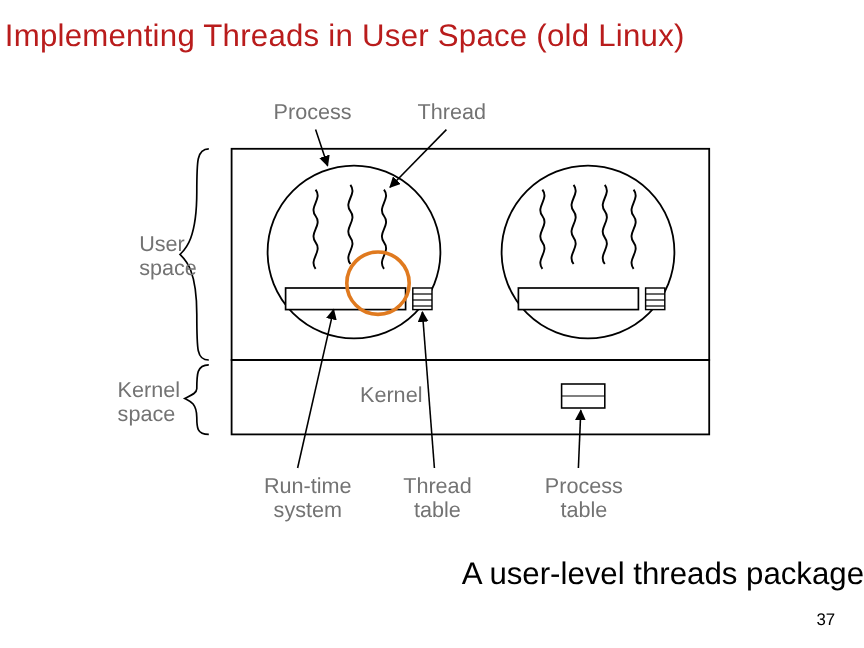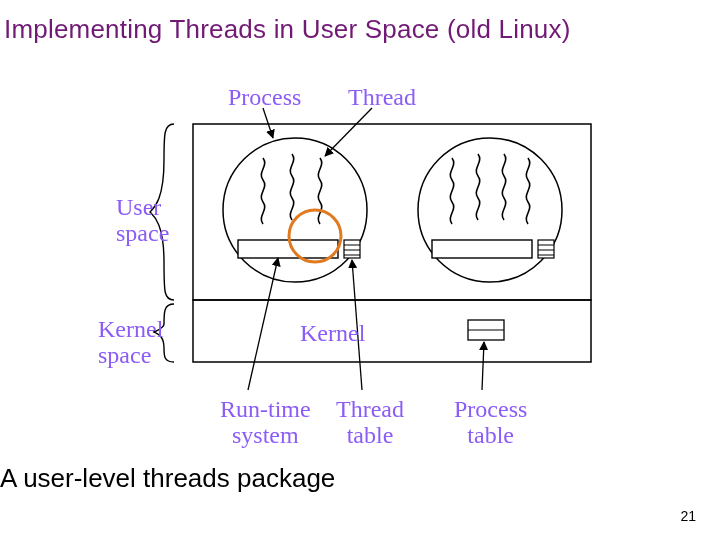--- a/index.html
+++ b/index.html
@@ -9,45 +9,45 @@
     width: 720px;
     height: 540px;
     position: relative;
     overflow: hidden;
   }
   .title {
     position: absolute;
     top: 14px;
     left: 4px;
     font-size: 26px;
-    color: #701a75;
+    color: #b91c1c;
     letter-spacing: 0.2px;
   }
   .caption {
     position: absolute;
     bottom: 46px;
     left: 0;
     width: 720px;
-    text-align: left;
+    text-align: right;
     font-size: 26px;
     color: #000;
   }
   .pagenum {
     position: absolute;
     bottom: 16px;
     right: 24px;
     font-size: 14px;
     color: #000;
   }
   
   .dlabel {
     position: absolute;
-    font-family: Liberation Serif, serif;
-    font-size: 24px;
-    color: #8b5cf6;
+    font-family: Liberation Sans, sans-serif;
+    font-size: 18px;
+    color: #737373;
     line-height: 1.1;
     text-align: center;
   }
   svg.diagram {
     position: absolute;
     left: 0;
     top: 0;
   }
 </style>
 </head>
@@ -131,13 +131,13 @@
 <div class="dlabel" style="left:228px; top:84px;">Process</div>
 <div class="dlabel" style="left:348px; top:84px;">Thread</div>
 <div class="dlabel" style="left:116px; top:194px; text-align:left;">User<br>space</div>
 <div class="dlabel" style="left:98px; top:316px; text-align:left;">Kernel<br>space</div>
 <div class="dlabel" style="left:300px; top:320px;">Kernel</div>
 <div class="dlabel" style="left:220px; top:396px;">Run-time<br>system</div>
 <div class="dlabel" style="left:336px; top:396px;">Thread<br>table</div>
 <div class="dlabel" style="left:454px; top:396px;">Process<br>table</div>
 
 <div class="caption">A user-level threads package</div>
-<div class="pagenum">21</div>
+<div class="pagenum">37</div>
 
 </body></html>

